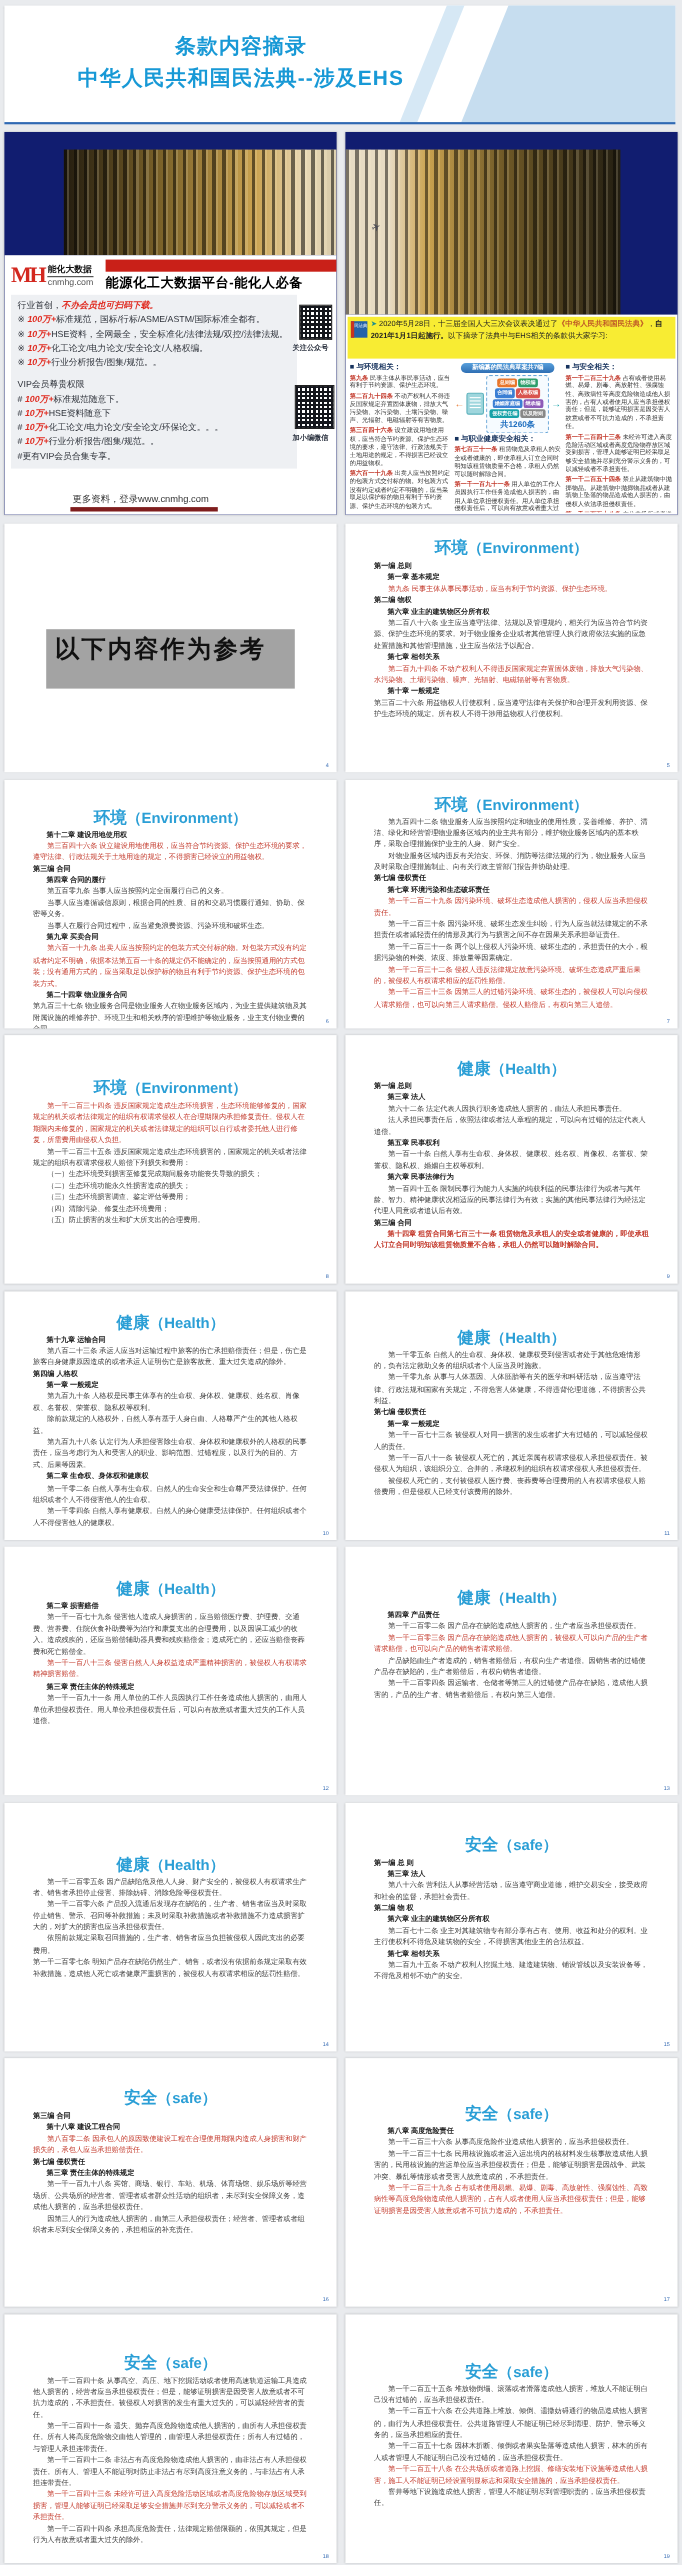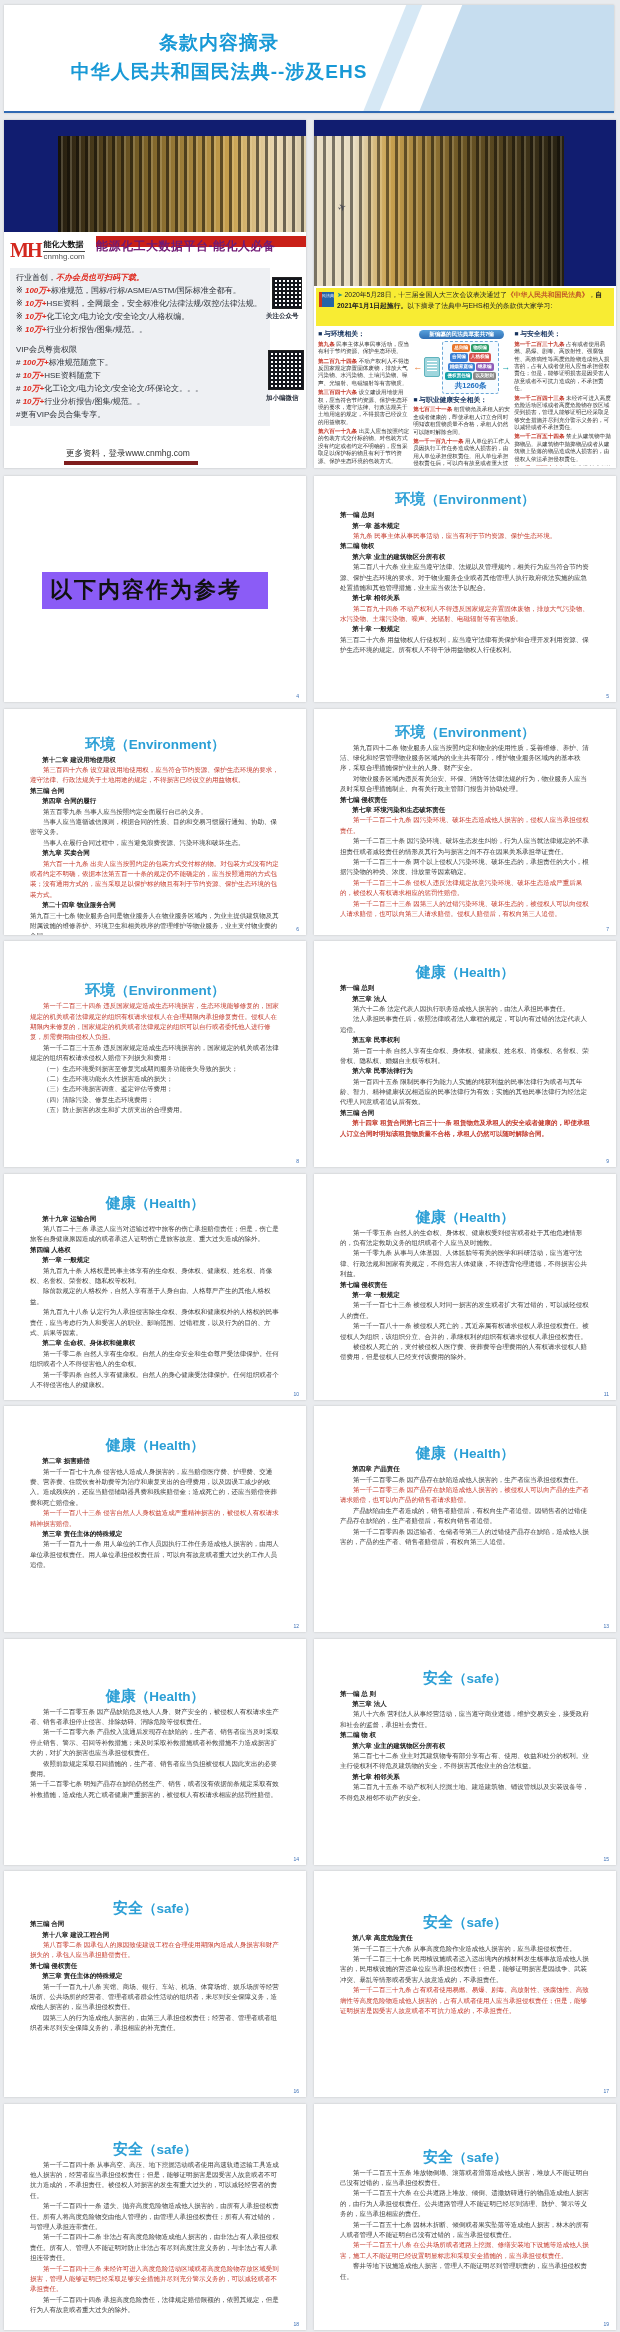--- a/index.html
+++ b/index.html
@@ -31,22 +31,22 @@
     transform:rotate(-22deg);}
   
   .promo-white{position:absolute;left:0;right:0;top:112px;bottom:0;background:#fff;}
   .logo{position:absolute;left:6px;top:2px;width:86px;height:32px;display:flex;align-items:center;}
   .logo-mark{color:#d3281f;font-weight:bold;font-size:20px;line-height:1;
     font-family:"Liberation Serif",serif;letter-spacing:-2px;}
   .logo-lines{display:flex;flex-direction:column;margin-left:3px;}
   .logo-lines b{font-size:8px;color:#111;border-bottom:1px solid #444;padding-bottom:1px;}
   .logo-lines i{font-size:8px;color:#555;font-style:normal;}
   .redband{position:absolute;left:92px;top:4px;right:0;height:11px;background:#c92018;}
-  .promo-head{position:absolute;left:92px;top:6px;font-size:12px;font-weight:bold;
-    color:#701a75;white-space:nowrap;letter-spacing:.5px;}
+  .promo-head{position:absolute;left:92px;top:17px;font-size:12px;font-weight:bold;
+    color:#000000;white-space:nowrap;letter-spacing:.5px;}
   .panel{position:absolute;left:6px;width:248px;background:#eef0f3;padding:4px 6px;
     font-size:8px;line-height:1.62;color:#30343c;}
   .panel.p1{top:36px;}
   .panel.p2{top:108px;}
   .panel p{margin:0;}
   .sg-hot{color:#e02b20;font-weight:bold;font-style:italic;}
   .sg-b{font-weight:normal;}
   .promo-foot{position:absolute;left:60px;top:216px;font-size:8.5px;color:#333;
     border-bottom:4px solid #7f1d1d;padding:0 8px 1px 2px;}
   .qr{position:absolute;border:1px solid #222;background:
@@ -100,22 +100,22 @@
   .cpage h2{margin:0;text-align:center;color:#2b9fd6;font-size:15px;line-height:1.2;}
   .cpage h2 .en{font-size:13.5px;}
   .cbody{padding:2px 26px 0 26px;font-size:6.5px;line-height:1.6;color:#3c3c3c;}
   .blk{margin:0;}
   .part{font-weight:bold;color:#222;}
   .chap{font-weight:bold;color:#222;text-indent:1.9em;}
   .art,.plain{text-indent:2em;}
   .flush{text-indent:0;}
   .red{color:#c3392b;}
   .pageno{position:absolute;right:7px;bottom:3px;font-size:5px;color:#3b6fb5;}
-  .notice-text{display:block;margin:96px auto 0;width:fit-content;background:#8b5cf6;
-    color:#111;font-size:22px;font-weight:bold;letter-spacing:2px;padding:3px 26px 4px 8px;}
+  .notice-text{display:block;margin:96px auto 0;width:fit-content;background:#a3a3a3;
+    color:#111;font-size:22px;font-weight:bold;letter-spacing:2px;padding:3px 26px 21px 8px;}
 </style>
 </head>
 <body>
 
 <div class="stage">
 
   <section class="cover">
     <div class="stripe s1"></div>
     <div class="stripe s2"></div>
     <div class="cover-title">

